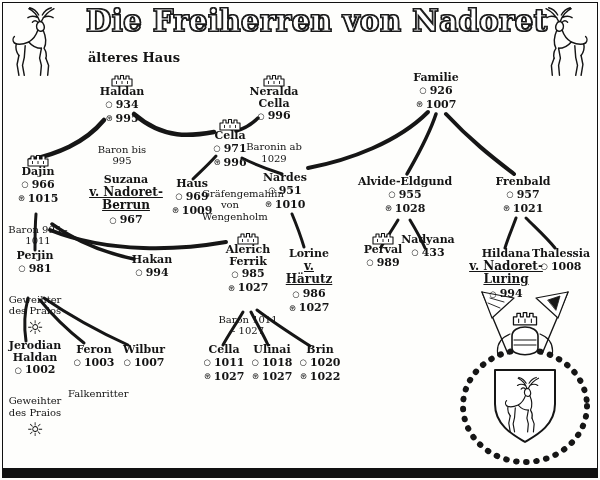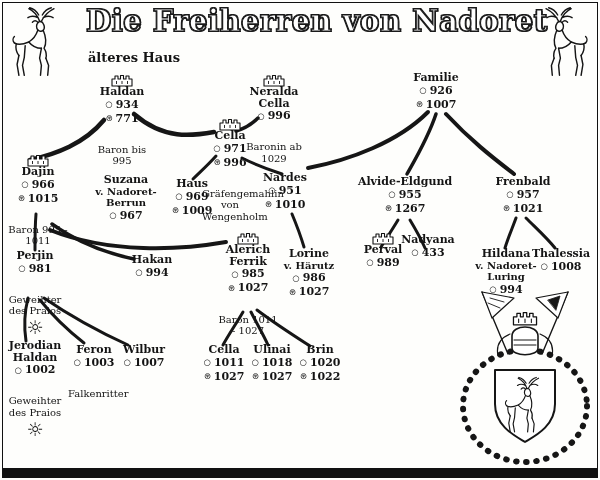--- a/index.html
+++ b/index.html
@@ -13,21 +13,21 @@
          text-shadow:-1px -1px 0 #1a1a1a,1px -1px 0 #1a1a1a,-1px 1px 0 #1a1a1a,1px 1px 0 #1a1a1a;}
   .house{position:absolute;font-weight:bold;font-size:13px;text-align:right;z-index:4;}
   .lines{position:absolute;left:0;top:0;z-index:1;}
   .lines path{fill:none;stroke:#161616;stroke-linecap:round;}
   .stag{position:absolute;z-index:2;}
   .stag.right{transform:scaleX(-1);}
   .arms{position:absolute;z-index:2;}
   .person{position:absolute;text-align:center;z-index:3;}
   .crown-svg{display:block;margin:0 auto -1px auto;}
   .pname{font-size:11px;font-weight:bold;line-height:1.05;}
-  .psub{font-size:10px;font-weight:bold;line-height:1.15;}
+  .psub{font-size:12px;font-weight:bold;line-height:1.15;text-decoration:underline;}
   .dates{display:flex;justify-content:center;align-items:center;gap:3px;line-height:1.3;}
   .sym{font-family:"DejaVu Sans",sans-serif;font-size:8.5px;}
   .year{font-size:11px;font-weight:bold;}
   .note{font-size:10px;line-height:1.12;margin-top:18px;}
   .sun{font-family:"DejaVu Sans",sans-serif;font-size:19px;line-height:1;margin-top:2px;}
 </style>
 </head>
 <body>
 
 <div class="page">
@@ -93,21 +93,21 @@
     <svg class="crown-svg" width="26" height="13" viewBox="0 0 24 13">
         <use href="#crown"></use>
       </svg>
     <div class="pname">Haldan</div>
     <div class="dates">
         <span class="sym">○</span>
         <span class="year">934</span>
       </div>
     <div class="dates">
         <span class="sym">⊛</span>
-        <span class="year">771</span>
+        <span class="year">995</span>
       </div>
     <div class="note">Baron bis 995</div>
   </div>
 
   <div class="person" style="left:243px;top:74px;width:62px">
     <svg class="crown-svg" width="26" height="13" viewBox="0 0 24 13">
         <use href="#crown"></use>
       </svg>
     <div class="pname">Neralda</div>
     <div class="pname">Cella</div>
@@ -196,21 +196,21 @@
   </div>
 
   <div class="person" style="left:356px;top:176px;width:98px">
     <div class="pname">Alvide-Eldgund</div>
     <div class="dates">
         <span class="sym">○</span>
         <span class="year">955</span>
       </div>
     <div class="dates">
         <span class="sym">⊛</span>
-        <span class="year">1267</span>
+        <span class="year">1028</span>
       </div>
   </div>
 
   <div class="person" style="left:490px;top:176px;width:66px">
     <div class="pname">Frenbald</div>
     <div class="dates">
         <span class="sym">○</span>
         <span class="year">957</span>
       </div>
     <div class="dates">

